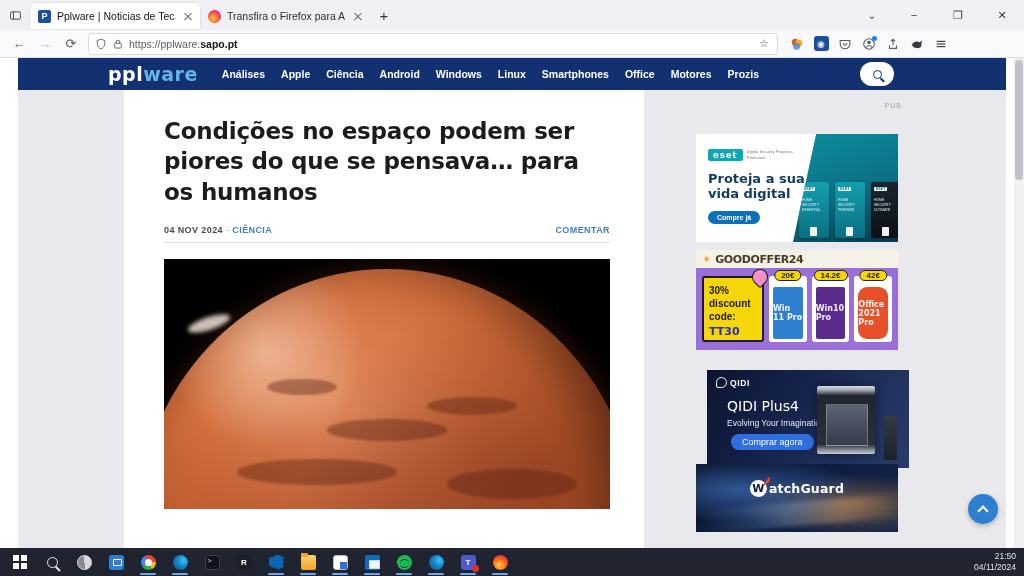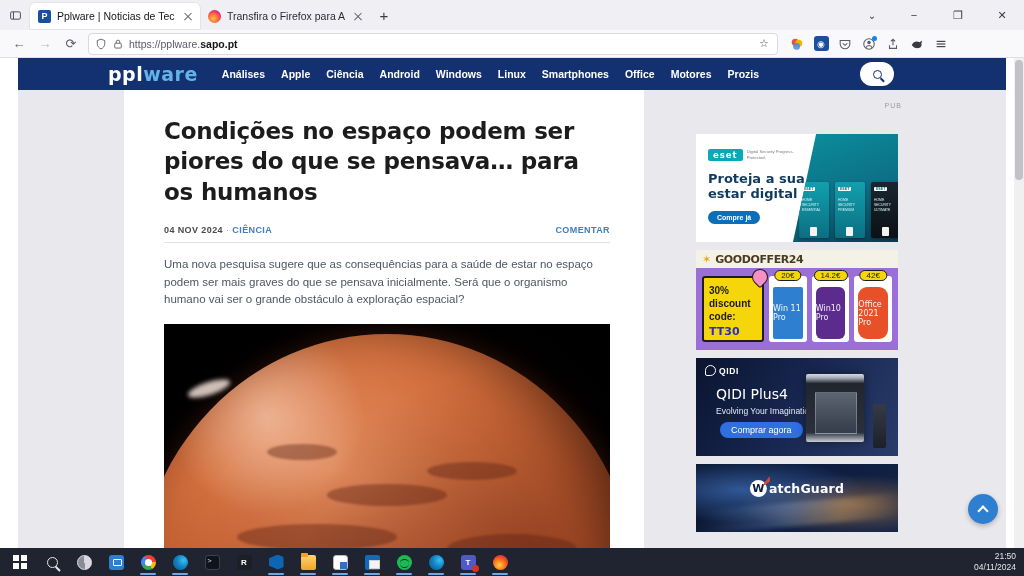--- a/index.html
+++ b/index.html
@@ -249,36 +249,36 @@
     background: #f58fc4; border-radius: 50% 50% 2px 50%; transform: rotate(45deg);
     border: 1.5px solid #1c1c1c;
   }
   .go-card {
     flex: 1 1 0; background: #ffffff; border-radius: 3px; position: relative;
     display: flex; align-items: center; justify-content: center; padding: 4px;
   }
   .go-prod {
     width: 100%; height: 52px; border-radius: 2px; margin-top: 8px;
     display: flex; align-items: center; justify-content: center;
-    font-size: 8px; font-weight: 400; color: rgba(255,255,255,.92);
+    font-size: 8px; font-weight: 700; color: rgba(255,255,255,.92);
     font-family: "DejaVu Sans", sans-serif;
   }
   .go-prod.p1 { background: #2f7fd1; }
-  .go-prod.p2 { background: #5b2b8e; border-radius: 6px; }
+  .go-prod.p2 { background: #5b2b8e; }
   .go-prod.p3 { background: #e8502a; border-radius: 9px; }
   .go-price {
     position: absolute; top: -6px; left: 50%; transform: translateX(-50%);
     background: #f5d60b; border: 1.5px solid #1c1c1c; border-radius: 8px;
-    font-size: 8px; font-weight: 400; color: #1c1c1c; padding: 0 6px; white-space: nowrap;
+    font-size: 8px; font-weight: 700; color: #1c1c1c; padding: 0 6px; white-space: nowrap;
   }
 
   .ad-qidi {
-    top: 268px; height: 98px;
+    top: 280px; height: 98px;
     background: linear-gradient(120deg, #0b1530 0%, #16254e 45%, #2a3c6b 100%);
-    position: absolute; color: #fff;
+    position: absolute; color: #fff; margin-left: 11px;
   }
   .qidi-logo {
     position: absolute; left: 9px; top: 7px; display: flex; align-items: center; gap: 3px;
     font-size: 8.5px; font-weight: 700; letter-spacing: .6px;
   }
   .qidi-mark {
     width: 11px; height: 11px; border: 1.4px solid #fff; border-radius: 50% 50% 50% 2px;
   }
   .qidi-title {
     position: absolute; left: 20px; top: 28px; font-size: 14px; font-weight: 400;
@@ -590,21 +590,20 @@
         <div class="col-article">
           <h1 class="headline">Condições no espaço podem ser piores do que se pensava… para os humanos</h1>
 
           <div class="meta-row">
             <span class="meta-date">04 NOV 2024</span>
             <span class="meta-sep">·</span>
             <span class="meta-cat">CIÊNCIA</span>
             <span class="meta-comment">COMENTAR</span>
           </div>
 
-          <p class="lede">Uma nova pesquisa sugere que as consequências para a saúde de estar no espaço podem ser mais graves do que se pensava inicialmente. Será que o organismo humano vai ser o grande obstáculo à exploração espacial?</p>
 
           <div class="mars-figure">
             <div class="space-bg"></div>
             <div class="mars-body">
               <div class="mars-cap"></div>
               <div class="mars-speck" style="left:26%;top:110px;width:70px;height:16px;"></div>
               <div class="mars-speck" style="left:38%;top:150px;width:120px;height:22px;"></div>
               <div class="mars-speck" style="left:58%;top:128px;width:90px;height:18px;"></div>
               <div class="mars-speck" style="left:20%;top:190px;width:160px;height:26px;"></div>
               <div class="mars-speck" style="left:62%;top:200px;width:130px;height:30px;"></div>
@@ -634,21 +633,21 @@
                   <span>HOME SECURITY ULTIMATE</span>
                   <b></b>
                 </div>
               </div>
               <div class="eset-left">
                 <div class="eset-logo">
                   <span class="eset-mark">eset</span>
                   <span class="eset-tag">Digital Security
 Progress. Protected.</span>
                 </div>
-                <div class="eset-head">Proteja a sua estar digital</div>
+                <div class="eset-head">Proteja a sua vida digital</div>
                 <div class="eset-cta">Compre já</div>
               </div>
             </div>
           </div>
 
           <div class="ad ad-goodoffer">
             <div class="go-top">
               <span class="go-mark">✶</span>
               <span class="go-name">GOODOFFER24</span>
             </div>

